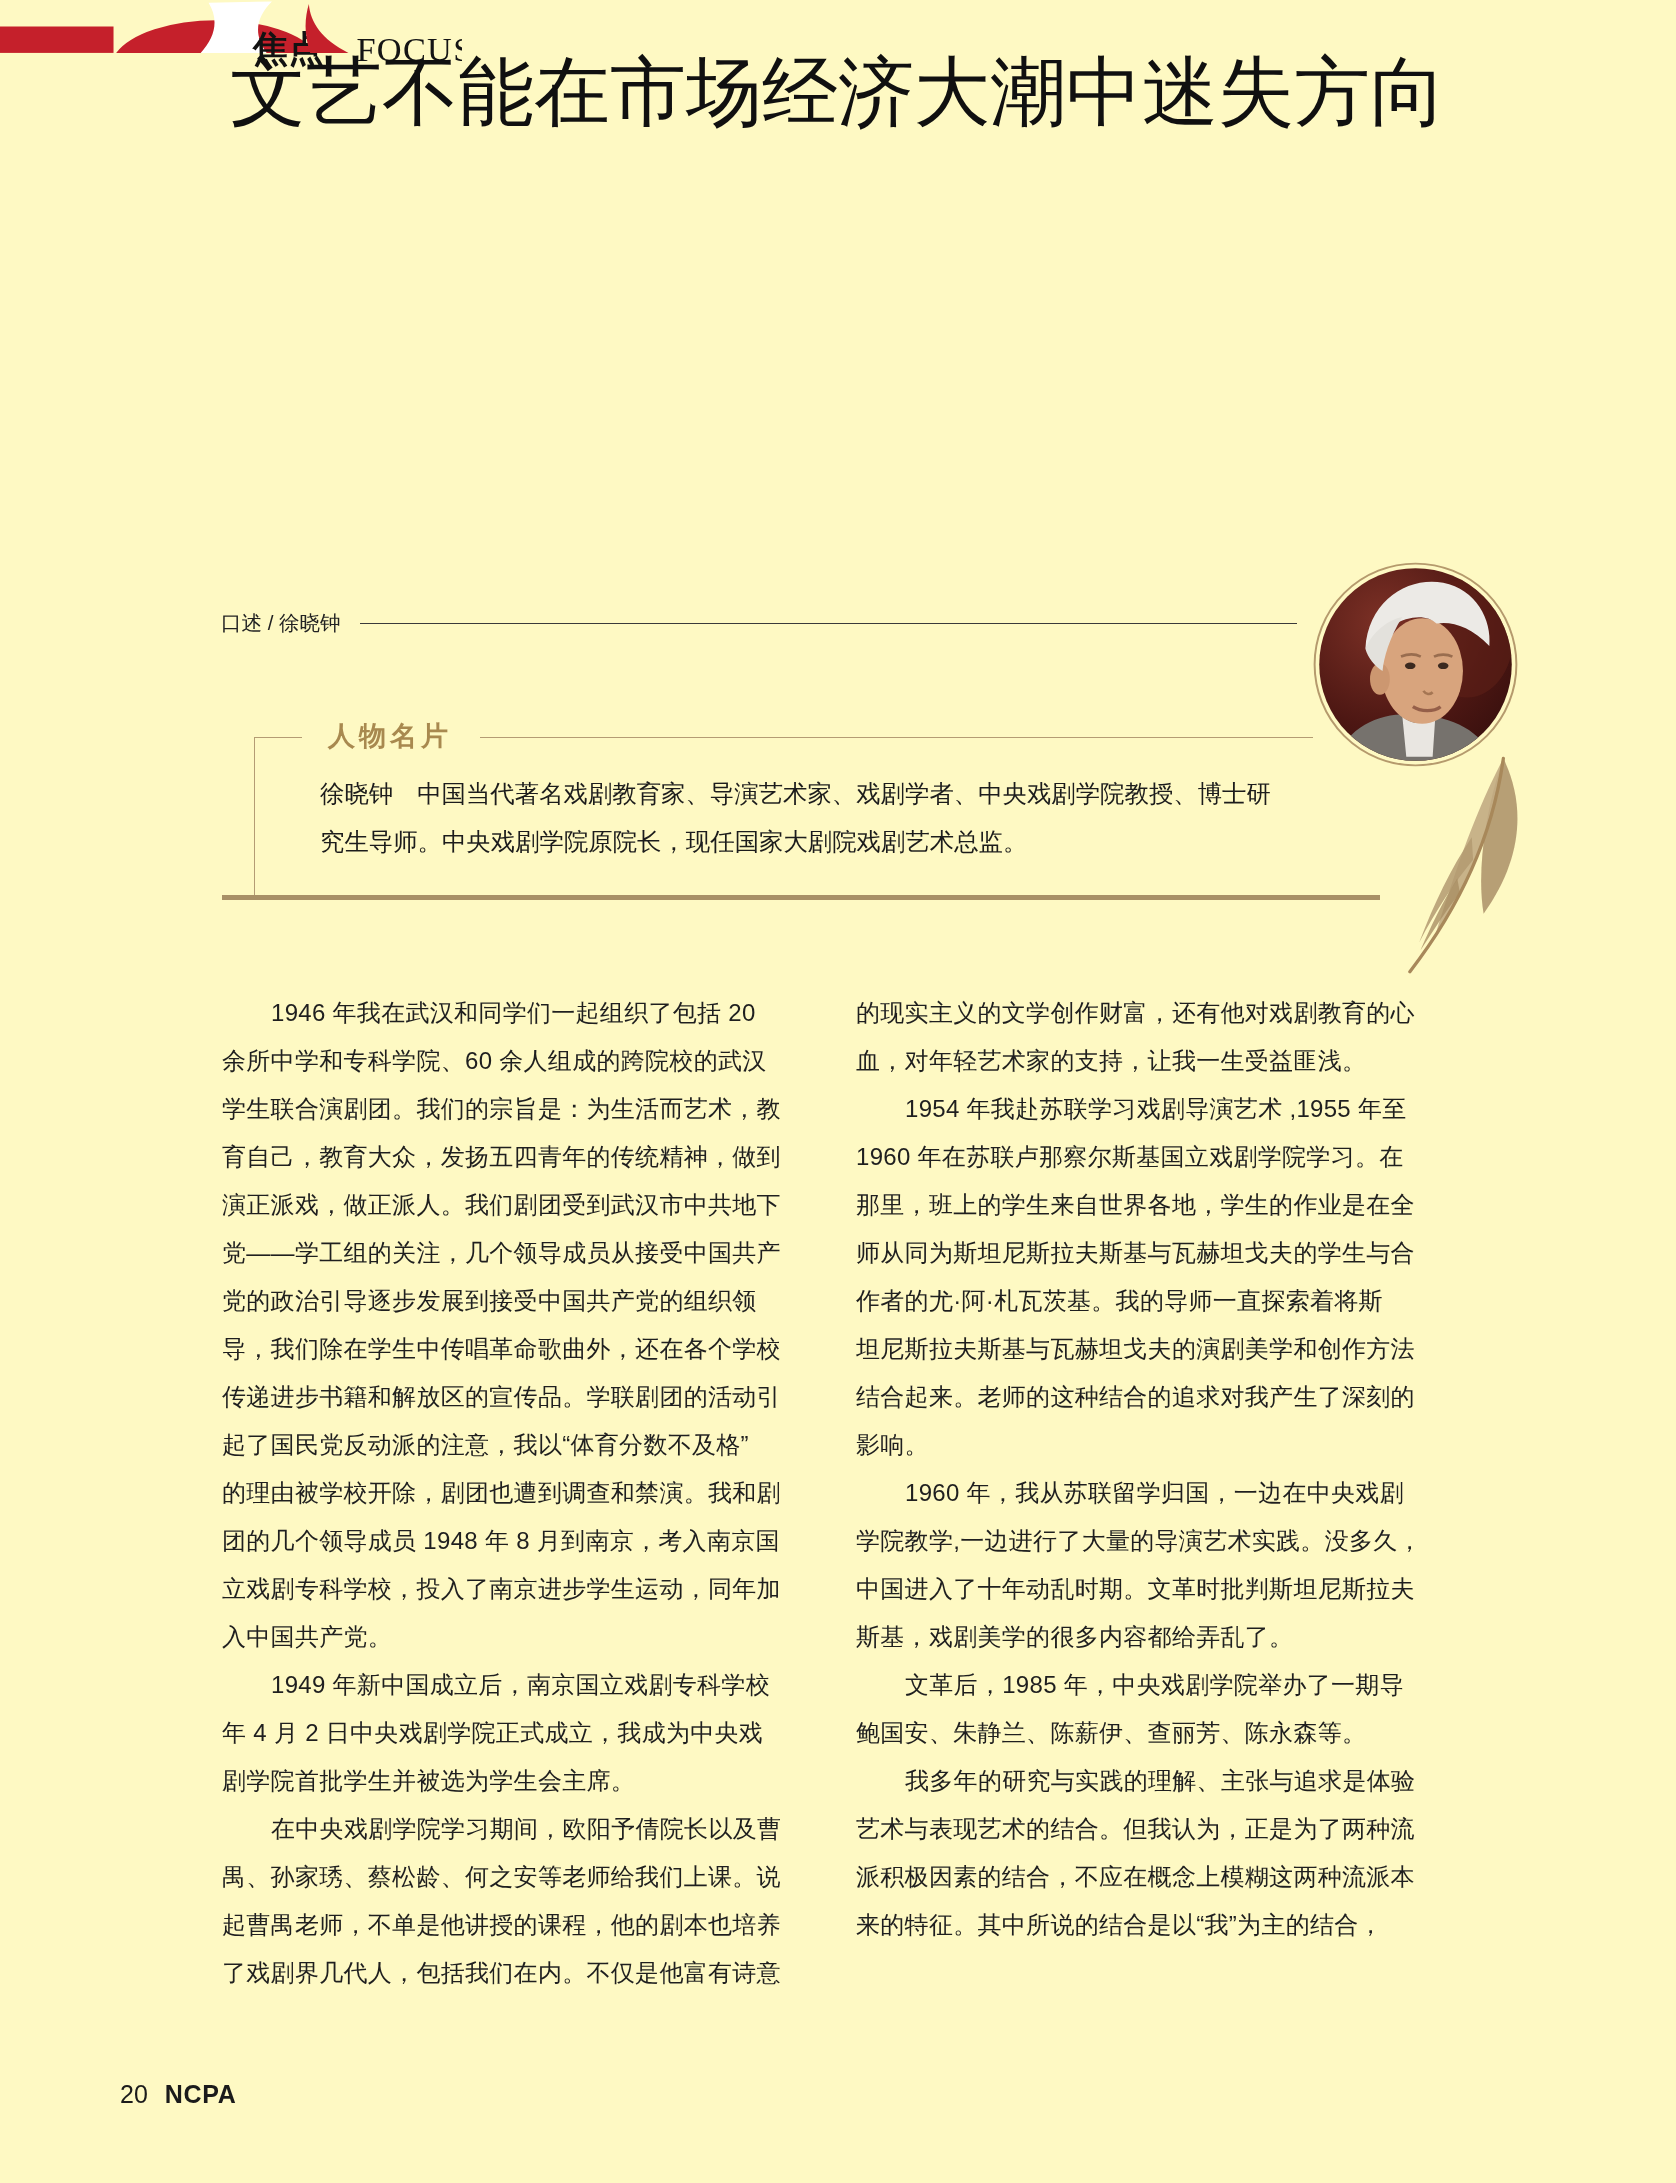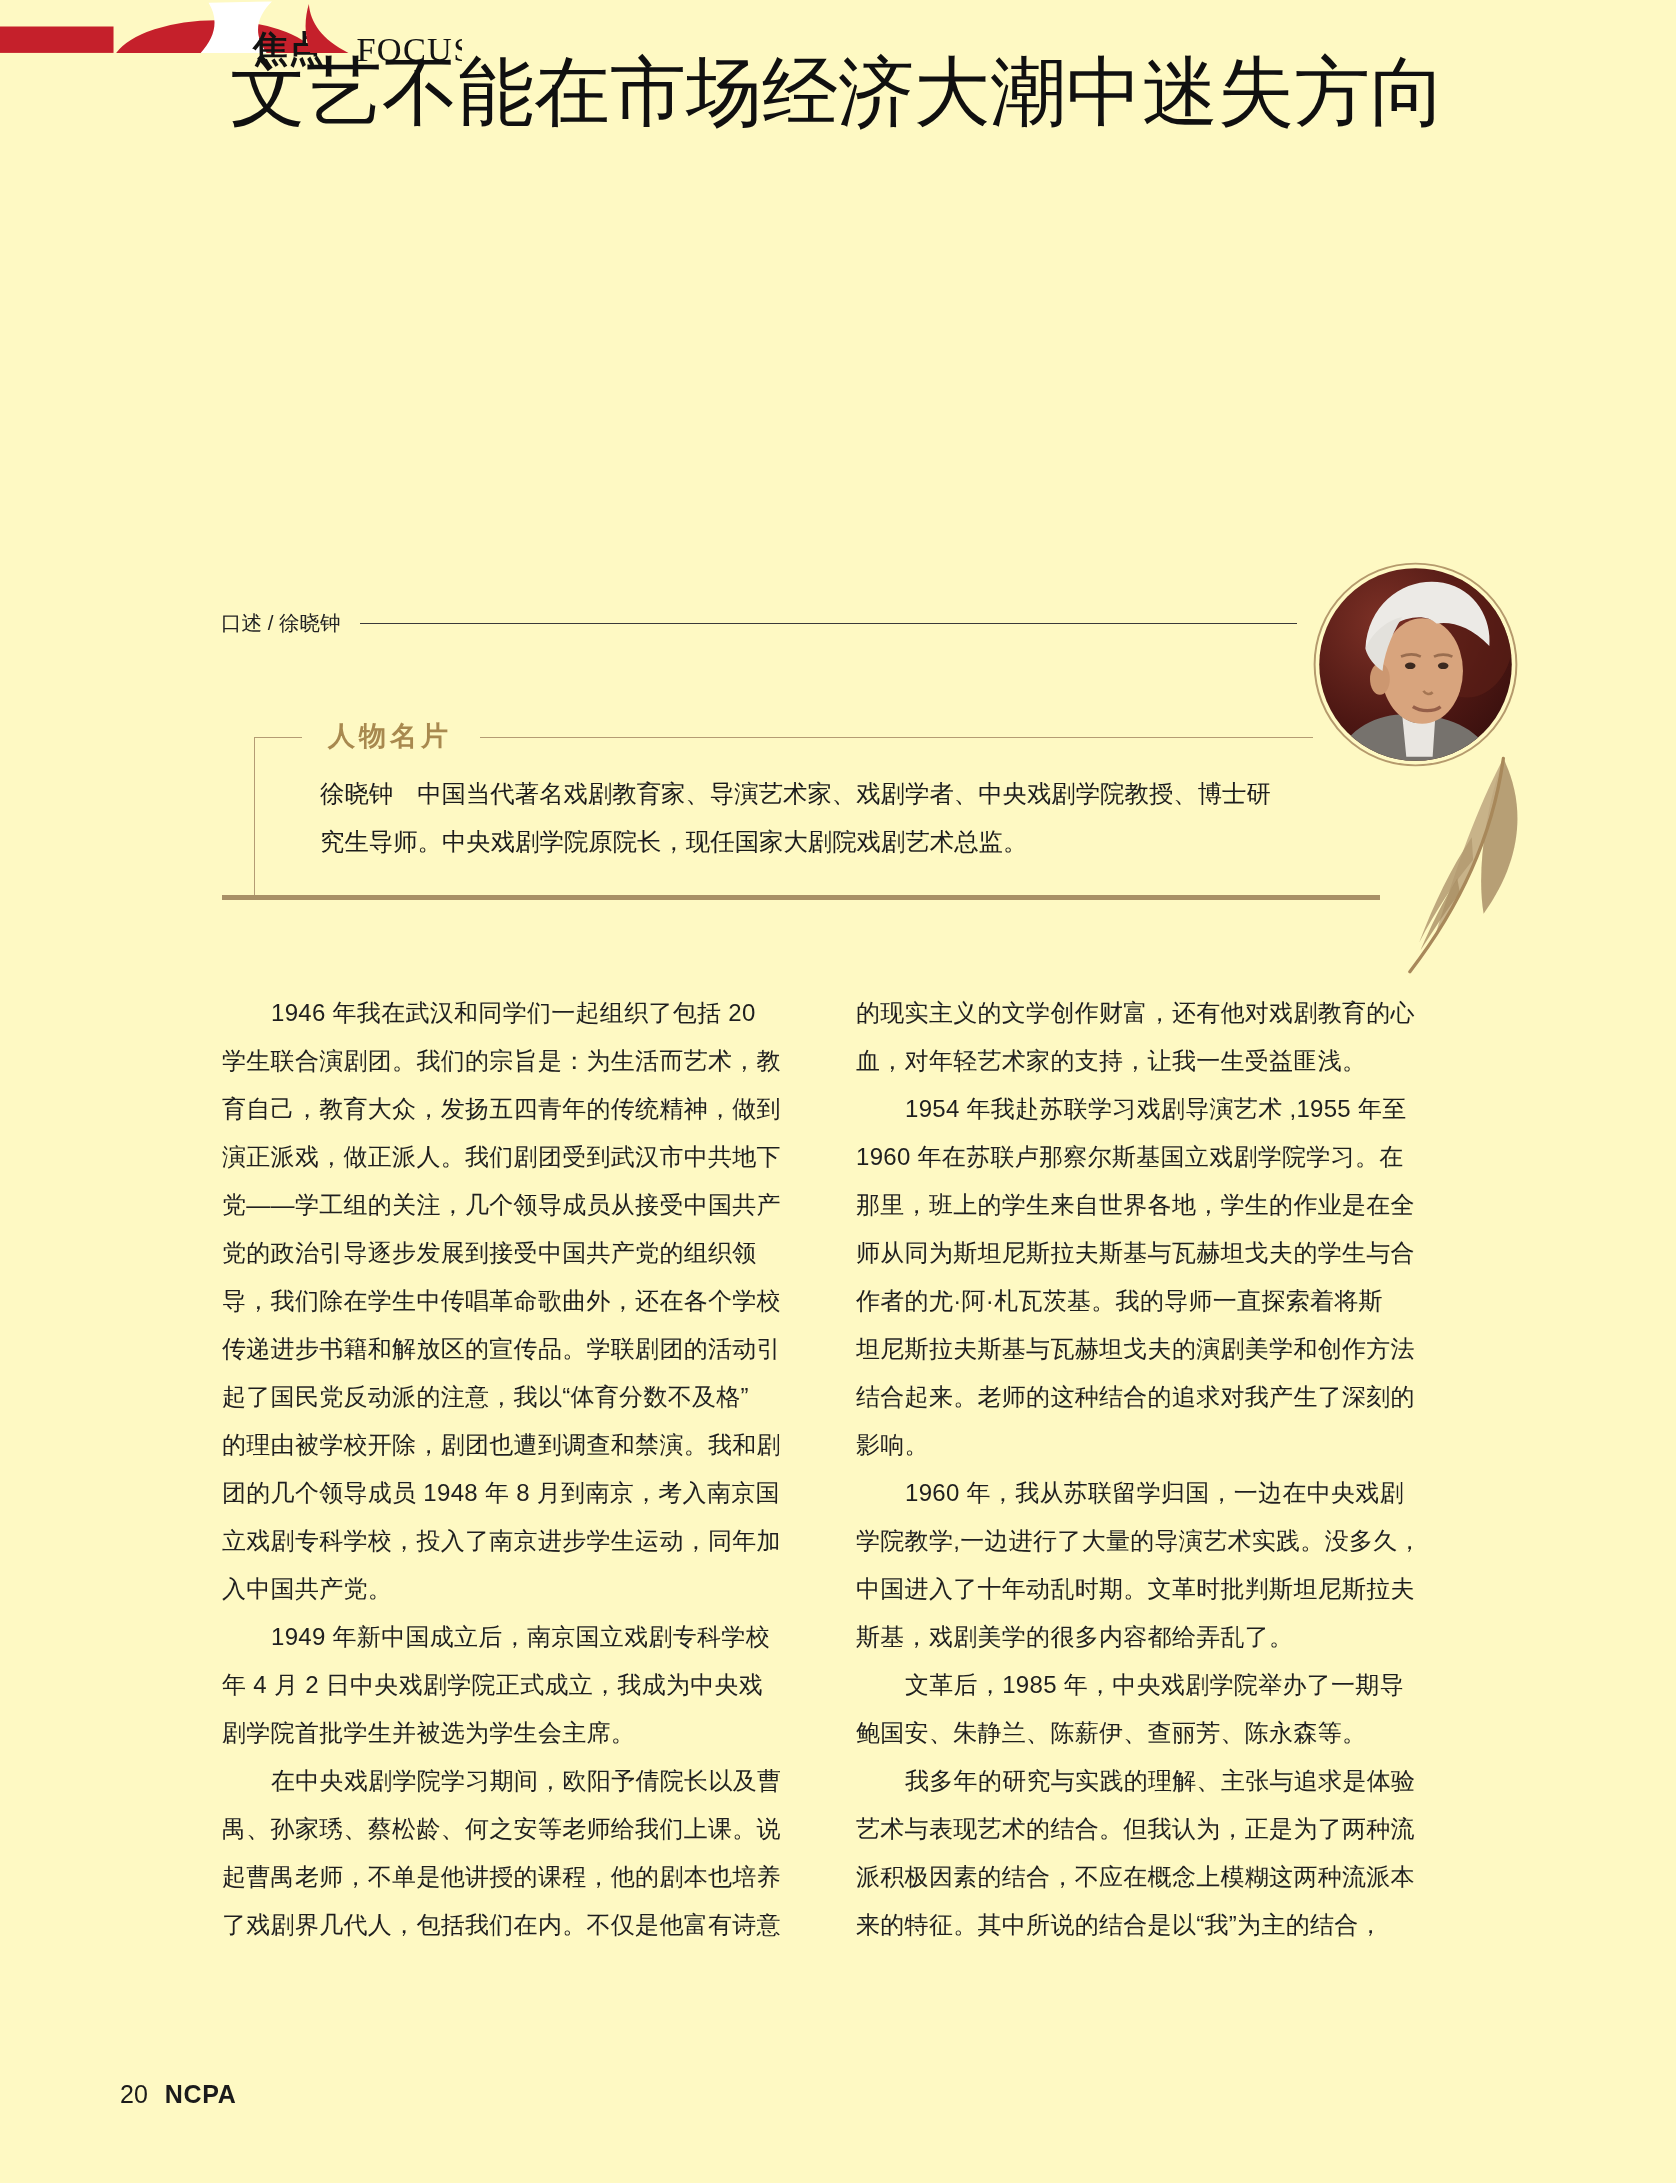--- a/index.html
+++ b/index.html
@@ -103,20 +103,21 @@
   <svg class="feather" viewBox="0 0 240 340" aria-hidden="true">
     <path d="M198,8 C232,78 228,160 168,244 C158,186 168,92 198,8 Z" fill="#b39a71" opacity="0.95"></path>
     <path d="M198,8 C178,96 162,180 96,272 C120,196 150,100 198,8 Z" fill="#c2ab83" opacity="0.9"></path>
     <path d="M150,128 C118,176 94,226 70,288 C96,238 124,196 152,162 Z" fill="#b39a71" opacity="0.85"></path>
     <path d="M128,190 C106,226 88,262 72,300 C92,268 112,238 132,212 Z" fill="#a98f64" opacity="0.8"></path>
     <path d="M198,8 C186,96 150,210 56,332" stroke="#a8885a" stroke-width="5" fill="none" stroke-linecap="round"></path>
   </svg>
 
   <section class="col col-left">
       <div class="bline indent">1946 年我在武汉和同学们一起组织了包括 20</div>
+      <div class="bline">余所中学和专科学院、60 余人组成的跨院校的武汉</div>
       <div class="bline">学生联合演剧团。我们的宗旨是：为生活而艺术，教</div>
       <div class="bline">育自己，教育大众，发扬五四青年的传统精神，做到</div>
       <div class="bline">演正派戏，做正派人。我们剧团受到武汉市中共地下</div>
       <div class="bline">党——学工组的关注，几个领导成员从接受中国共产</div>
       <div class="bline">党的政治引导逐步发展到接受中国共产党的组织领</div>
       <div class="bline">导，我们除在学生中传唱革命歌曲外，还在各个学校</div>
       <div class="bline">传递进步书籍和解放区的宣传品。学联剧团的活动引</div>
       <div class="bline">起了国民党反动派的注意，我以“体育分数不及格”</div>
       <div class="bline">的理由被学校开除，剧团也遭到调查和禁演。我和剧</div>
       <div class="bline">团的几个领导成员 1948 年 8 月到南京，考入南京国</div>

